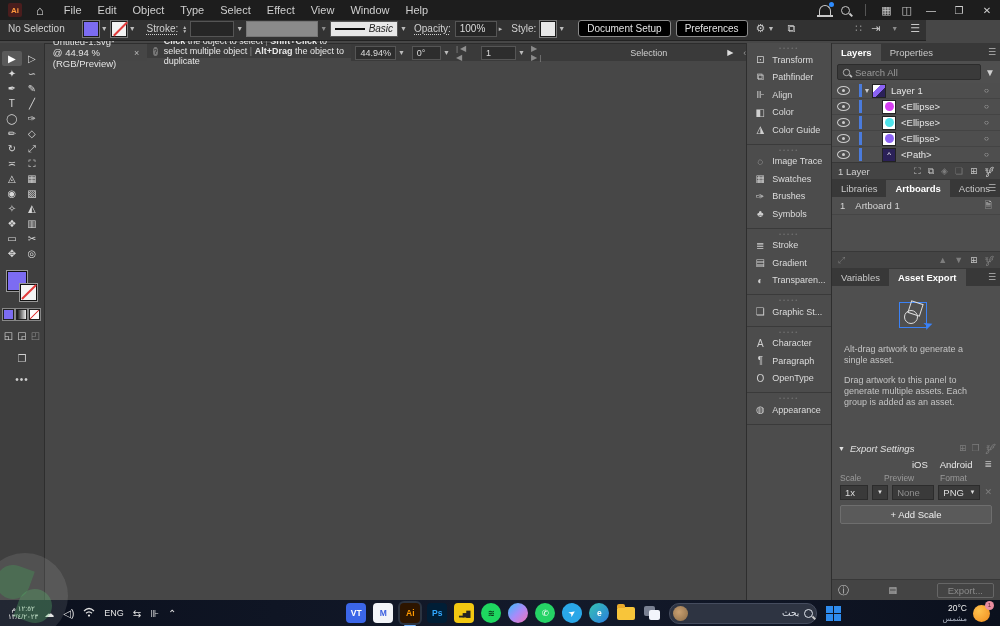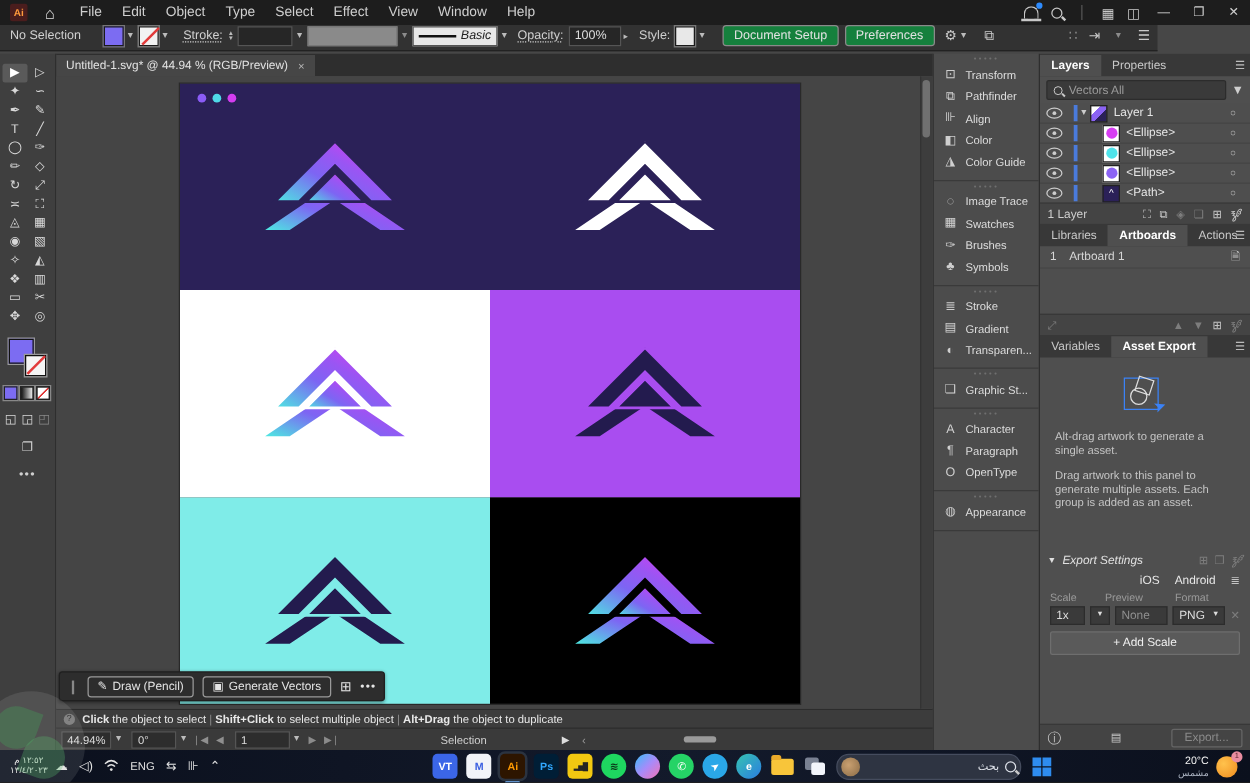--- a/index.html
+++ b/index.html
@@ -25,39 +25,39 @@
   
   #controlbar{position:absolute;top:17px;left:0;width:926px;height:23px;background:#323232;
               border-bottom:1px solid #222;display:flex;align-items:center;font-size:10px;z-index:39;}
   .cb-label{color:#d0d0d0;margin:0 4px;}
   .cb-link{text-decoration:underline;text-decoration-style:dotted;text-underline-offset:2px;}
   .swatch{width:14px;height:14px;border:1px solid #1a1a1a;box-shadow:0 0 0 1px #777;}
   .chev{font-size:7px;color:#bbb;margin:0 3px 0 2px;}
   .cb-field{background:#262626;border:1px solid #555;height:14px;display:flex;align-items:center;
             padding:0 4px;color:#ddd;}
   .cb-btn{border:1px solid #8a8a8a;border-radius:3px;height:15px;display:flex;align-items:center;
-          padding:0 8px;color:#e2e2e2;background:#15803d;}
+          padding:0 8px;color:#e2e2e2;background:#000000;}
   .stroke-swatch{position:relative;width:14px;height:14px;background:#f2f2f2;border:1px solid #1a1a1a;box-shadow:0 0 0 1px #777;}
   .stroke-swatch::after{content:"";position:absolute;left:-1px;top:6px;width:19px;height:2px;background:#e23b3b;transform:rotate(-45deg);}
   
   #main{position:absolute;top:43px;left:0;width:1000px;height:557px;display:flex;}
   
   #toolbar{width:44px;background:#3f3f3f;border-right:1px solid #2e2e2e;position:relative;}
   #tools{display:grid;grid-template-columns:20px 20px;justify-content:center;padding-top:8px;}
   .tool{height:15px;display:flex;align-items:center;justify-content:center;font-size:10px;color:#d8d8d8;cursor:default;}
   .tool.active{background:#5a5a5a;border-radius:2px;color:#fff;}
   #fillstroke{position:relative;width:30px;height:30px;margin:10px auto 0;}
   #fill-swatch{position:absolute;left:0;top:0;width:18px;height:18px;background:#7c6cf2;border:1px solid #111;box-shadow:0 0 0 1px #999;}
   #stroke-swatch2{position:absolute;right:0;bottom:0;width:15px;height:15px;background:#f5f5f5;border:1px solid #111;box-shadow:0 0 0 1px #999;}
   #stroke-swatch2::after{content:"";position:absolute;left:-2px;top:6px;width:20px;height:2px;background:#e23b3b;transform:rotate(-45deg);}
   .mini-row{display:flex;justify-content:center;gap:2px;margin-top:8px;}
   .mini{width:9px;height:9px;border:1px solid #222;box-shadow:0 0 0 1px #888;}
   .toolfoot{ text-align:center;color:#cfcfcf;font-size:10px;margin-top:10px;}
   
-  #canvascol{width:704px;position:relative;display:flex;flex-direction:column;}
+  #canvascol{width:704px;position:relative;display:flex;flex-direction:row;}
   #tabbar{height:18px;background:#2e2e2e;display:flex;align-items:flex-end;}
   #doctab{background:#464646;height:17px;display:flex;align-items:center;padding:0 8px;font-size:9.5px;color:#e3e3e3;gap:8px;}
   #doctab .x{color:#bbb;font-size:9px;}
   #canvas{flex:1;position:relative;background:#454545;overflow:hidden;}
   #abgrid{position:absolute;left:99px;top:6px;width:496px;height:496px;outline:1px solid rgba(0,0,0,.4);
           display:grid;grid-template-columns:248px 248px;grid-template-rows:165px 166px 165px;}
   .abcell{position:relative;display:flex;align-items:center;justify-content:center;}
   .abdots{position:absolute;left:14px;top:8px;display:flex;gap:5px;}
   .abdots i{width:7px;height:7px;border-radius:50%;display:block;}
   
@@ -500,21 +500,21 @@
 
     <div id="rightcol">
       <div class="ptabs">
         <span class="ptab active">Layers</span>
         <span class="ptab">Properties</span>
         <span class="pmenu">☰</span>
       </div>
       <div id="searchrow">
         <span id="searchfield">
           <span class="mag" style="transform:scale(.8);"></span>
-          <span>Vectors All</span>
+          <span>Search All</span>
         </span>
         <span class="filter">▼</span>
       </div>
       <div id="layerlist">
           <div class="lrow">
             <span class="eye"></span>
             <span class="lbar"></span>
             <span class="lchev">▼</span>
             <span class="lthumb" style="background: linear-gradient(135deg, rgb(255, 255, 255) 30%, rgb(139, 99, 244) 30%, rgb(139, 99, 244) 60%, rgb(43, 33, 88) 60%);"></span>
             <span class="lname">Layer 1</span>

